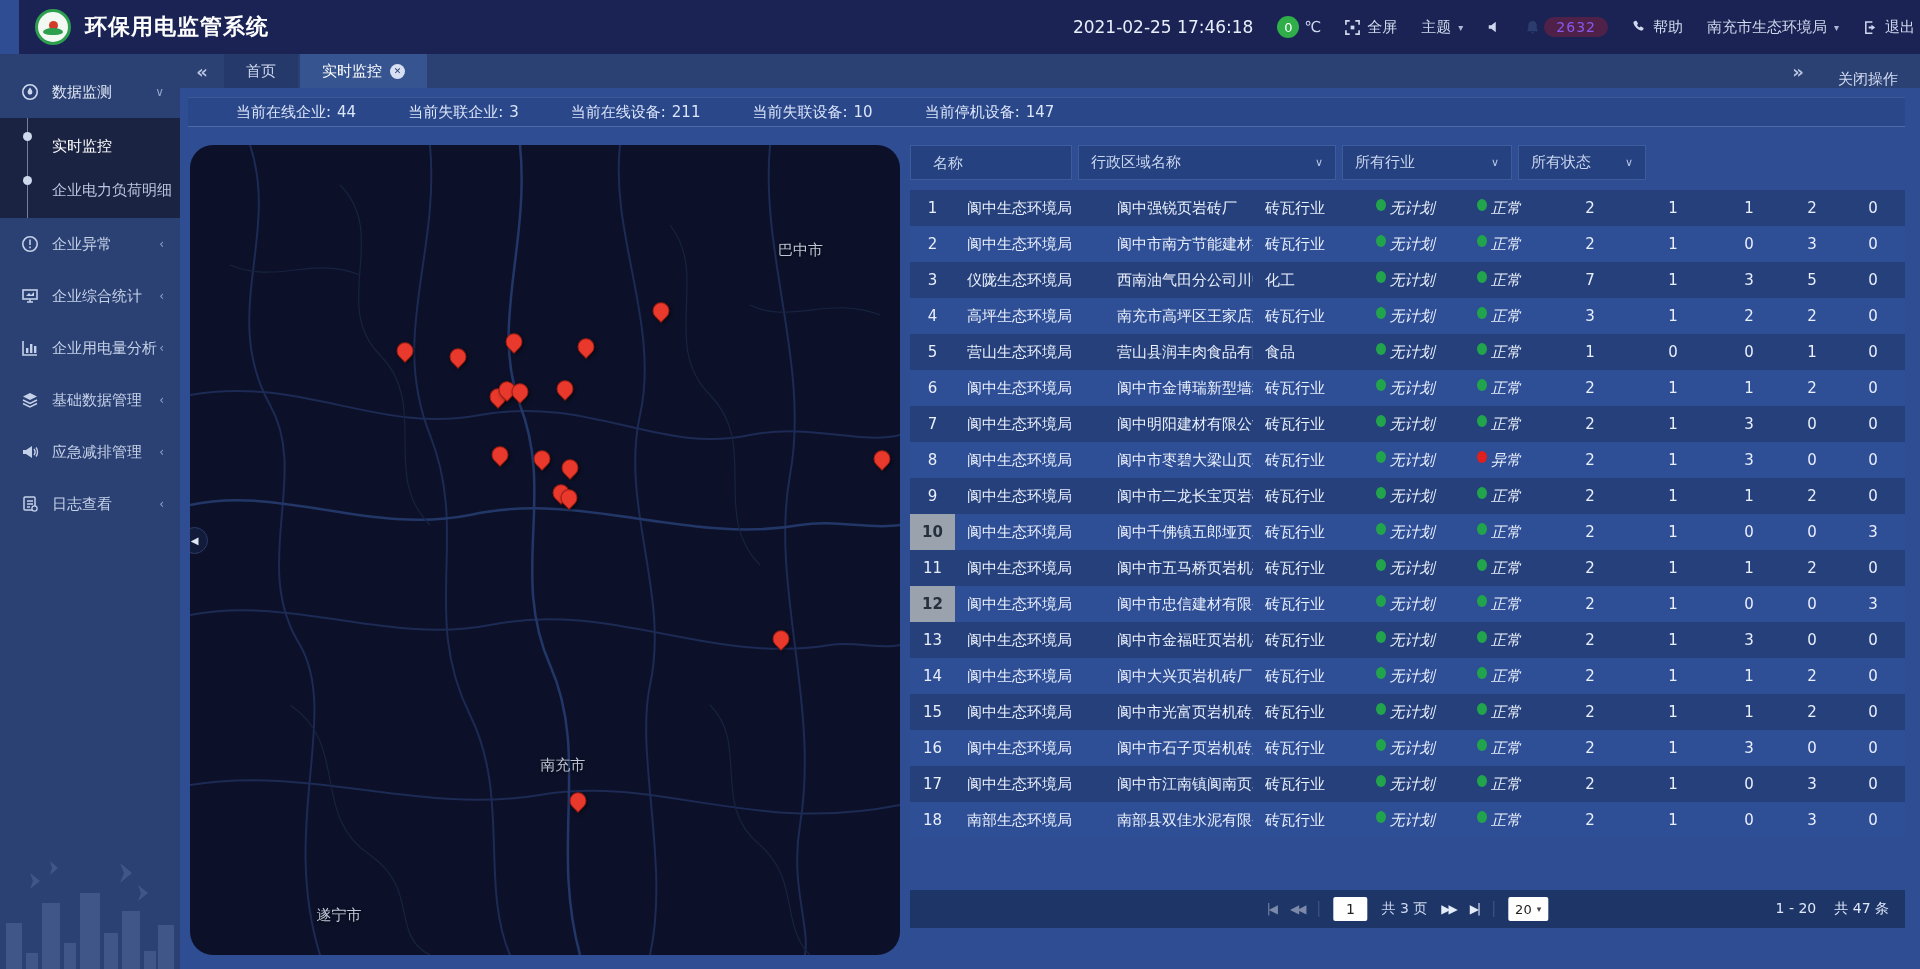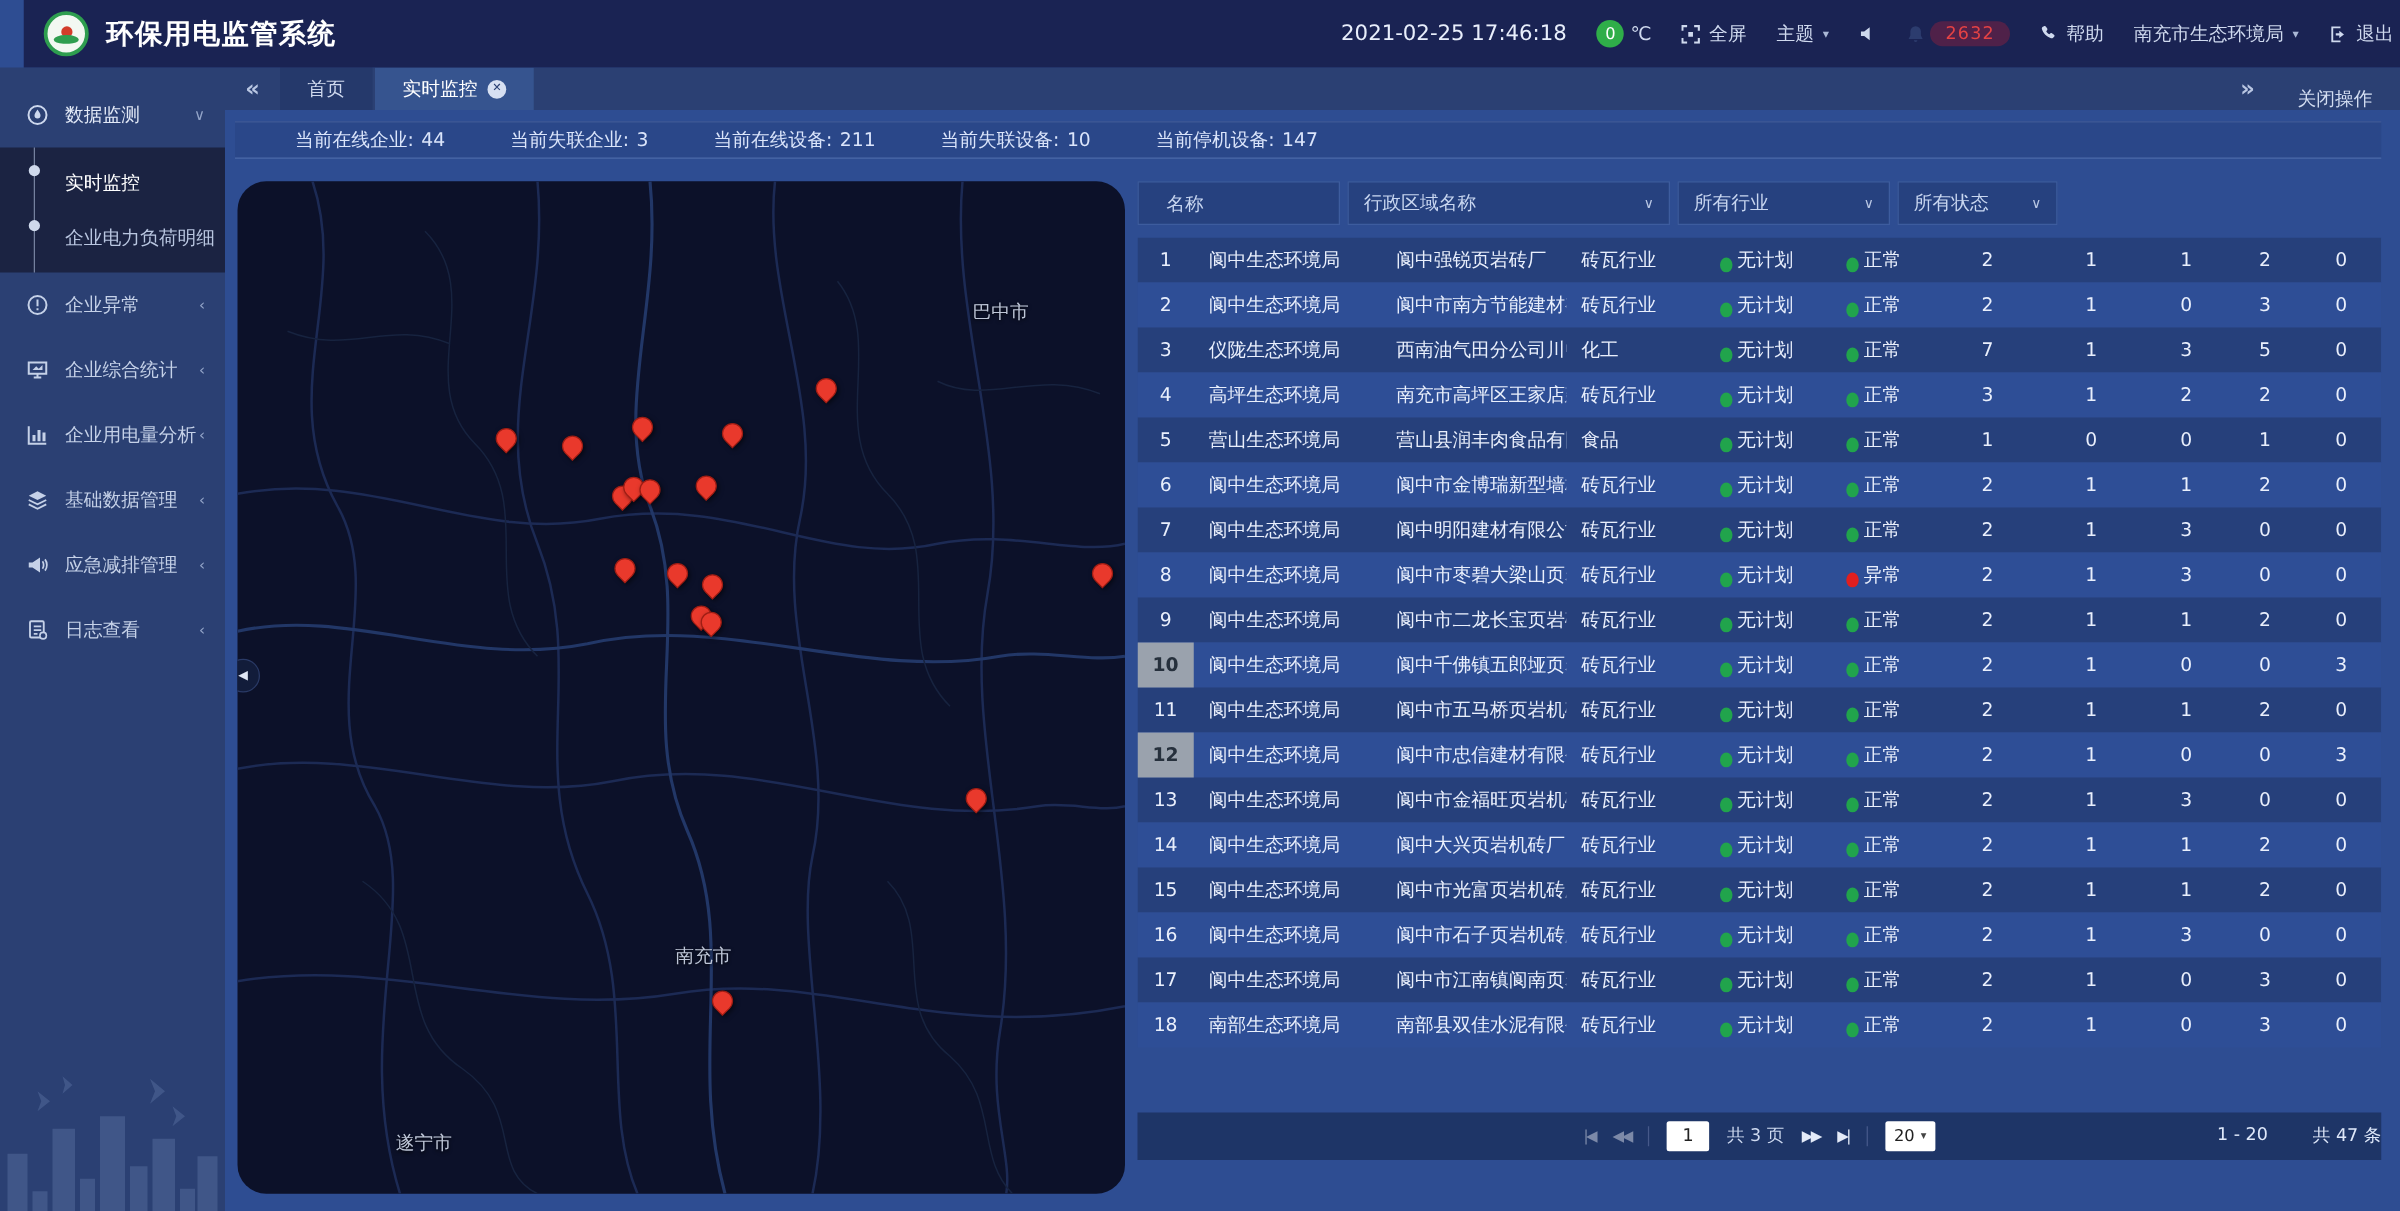--- a/index.html
+++ b/index.html
@@ -19,21 +19,21 @@
   .app-title{ margin-left:14px; font-size:22px; font-weight:700; color:#ffffff; letter-spacing:1px;}
   .top-right{ margin-left:auto; display:flex; align-items:center; gap:24px; font-size:15px;}
   .datetime{ font-size:17px; color:#e8eefb;}
   .temp{ display:flex; align-items:center; gap:5px;}
   .temp-badge{ width:22px; height:22px; border-radius:50%; background:#2fae49; color:#fff;
                display:flex; align-items:center; justify-content:center; font-size:13px;}
   .top-item{ display:flex; align-items:center; gap:7px; cursor:default; white-space:nowrap;}
   .caret{ font-size:10px; color:#aab8d6;}
   .icon-svg{ display:inline-block; vertical-align:middle;}
   .bell-wrap{ display:flex; align-items:center; gap:4px; opacity:.95;}
-  .bell-badge{ background:rgba(130,32,64,0.55); color:#ef4444; font-size:14px; padding:2px 12px;
+  .bell-badge{ background:rgba(130,32,64,0.55); color:#8b5cf6; font-size:14px; padding:2px 12px;
                border-radius:11px; letter-spacing:1px;text-align:right;}
 
   
   .sidebar{ position:absolute; left:0; top:54px; width:180px; height:959px; background:#2b4073; z-index:4; overflow:hidden;}
   .menu{ padding-top:12px;}
   .menu-group{ height:52px; display:flex; align-items:center; padding:0 16px 0 20px; color:#e2e9f7;
                font-size:15px; cursor:pointer;}
   .menu-group .g-icon{ width:20px; margin-right:12px; color:#cdd8ee; display:flex; justify-content:center;}
   .menu-group .g-chev{ margin-left:auto; color:#93a4c8; font-size:12px;}
   .menu-group.dim{ color:#c5d1e8;}
@@ -99,38 +99,38 @@
   .th-group{ grid-column:9/12; grid-row:1; display:flex; align-items:flex-end; justify-content:center;
              font-style:italic; padding-bottom:1px;}
   .th-sub{ grid-row:2; display:flex; align-items:flex-start; justify-content:center; padding-top:2px;}
   .tbody .tr{ height:36px; align-items:center; color:#e9effc; font-size:15px;}
   .tbody .tr:nth-of-type(odd){ background:#26407b;}
   .tbody .tr:nth-of-type(even){ background:#2e4e96;}
   .td{ overflow:hidden; white-space:nowrap; text-align:center;}
   .td-left{ text-align:left; padding:0 4px 0 12px;}
   .td-num{ height:36px; display:flex; align-items:center; justify-content:center;}
   .td-num[data-hl="1"]{ background:#9aa2ad; color:#26303c; font-weight:700;}
-  .td-state{ display:flex; align-items:flex-end; justify-content:center; gap:4px;}
+  .td-state{ display:flex; align-items:flex-start; justify-content:center; gap:4px;font-style:italic;}
   .dot{ width:10px; height:12px; border-radius:50%; background:#21a44c; flex:0 0 auto;}
   .dot[data-state="err"]{ background:#e01f1f;}
 
   
   .pagination{ height:38px; flex:0 0 auto; background:#1e3567; position:relative; display:flex;
                align-items:center; color:#cfdaf0; font-size:14px;}
   .pg-center{ position:absolute; left:50%; top:0; height:100%; transform:translateX(-50%);
               display:flex; align-items:center; gap:14px; white-space:nowrap;}
   .pg-icon{ font-size:12px; letter-spacing:-2px; cursor:pointer;}
   .pg-dis{ color:#7c89a8;} .pg-en{ color:#e4ebf9;}
   .pg-div{ width:1px; height:16px; background:#46598a;}
   .pg-input{ width:34px; height:24px; background:#fff; color:#222; display:flex; align-items:center;
              justify-content:center; border-radius:2px; font-size:14px; cursor:text;}
   .pg-select{ height:24px; background:#fff; color:#222; display:flex; align-items:center; gap:5px;
               padding:0 7px; border-radius:2px; font-size:13px; cursor:pointer;}
   .pg-select .caret2{ font-size:9px; color:#444;}
-  .pg-right{ margin-left:auto; padding-right:0; display:flex; gap:36px; color:#dfe8fa;justify-content:space-between;}
+  .pg-right{ margin-left:auto; padding-right:16px; display:flex; gap:18px; color:#dfe8fa;justify-content:space-between;}
 </style>
 </head>
 <body>
 
 <div class="app">
 
   <div class="topbar">
     <div class="logo"></div>
     <div class="app-title">环保用电监管系统</div>
     <div class="top-right">

